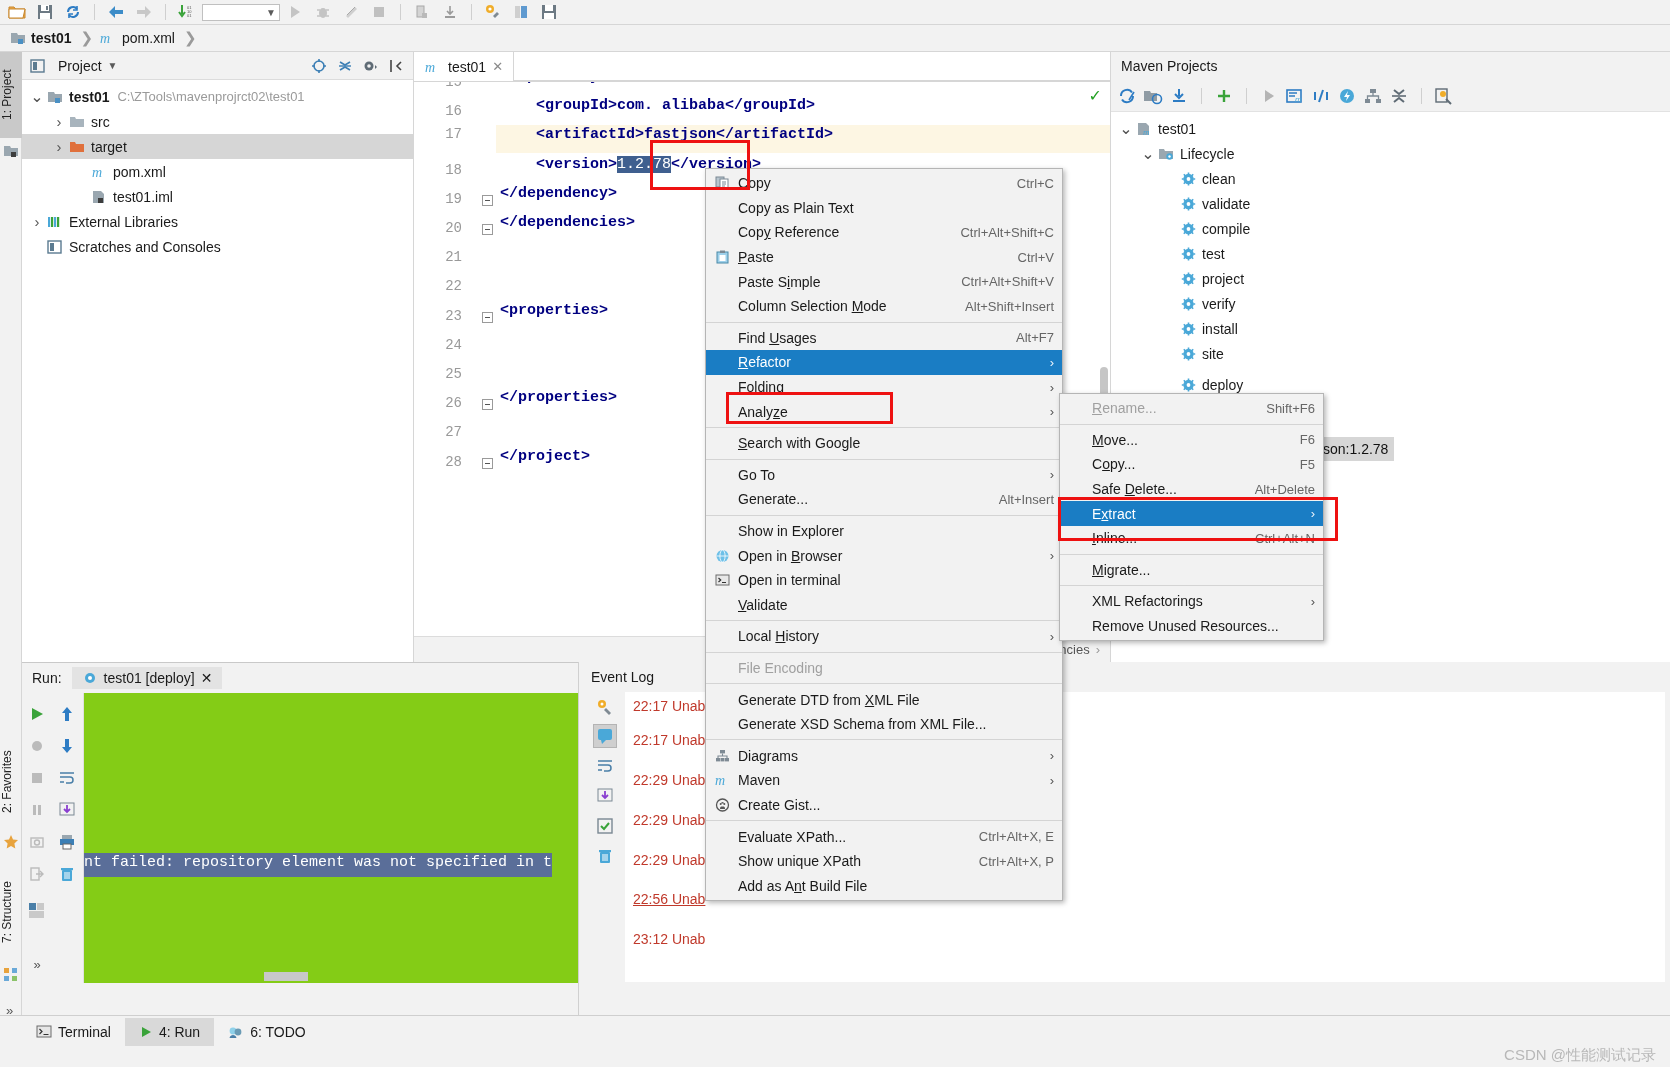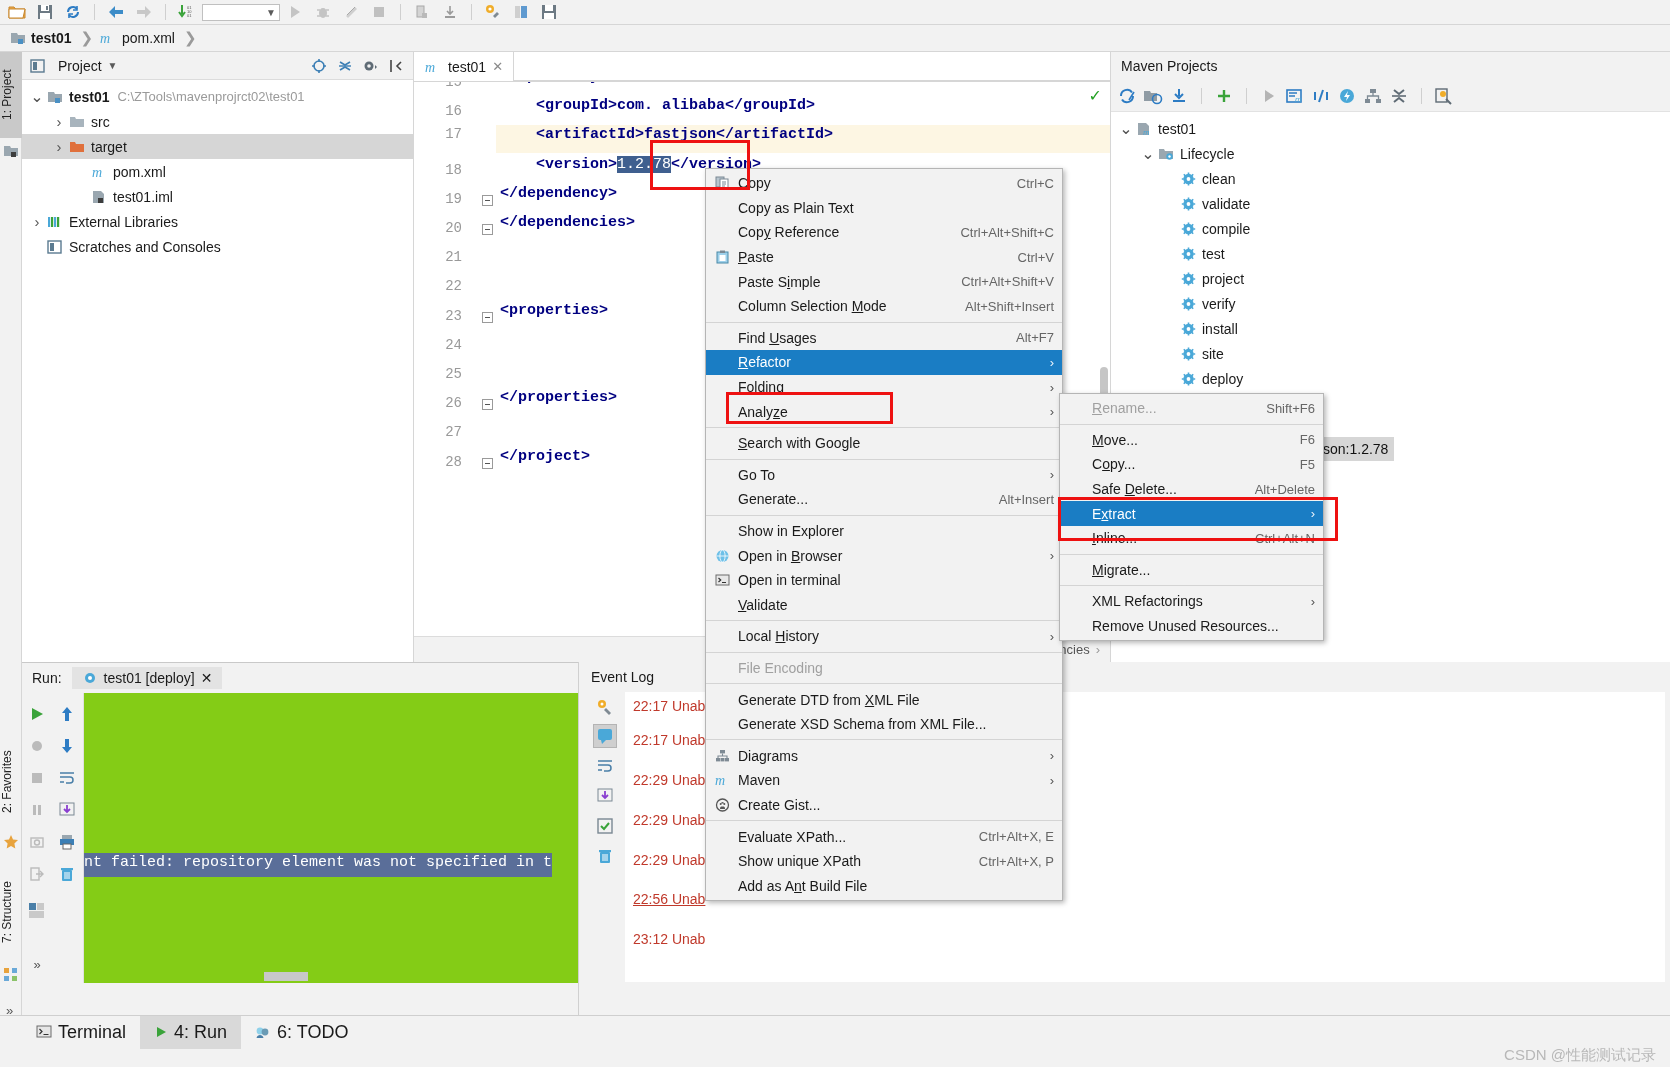--- a/index.html
+++ b/index.html
@@ -137,21 +137,21 @@
   .ei.act { background:#cfcfcf; border:1px solid #b4b4b4; }
   .evtlist { position:absolute; left:46px; top:30px; width:1040px; height:290px; background:#fff; overflow:hidden; font-size:14px; }
   .erow { position:absolute; left:8px; color:#c0392b; white-space:nowrap; }
 
   
   .statusbar {
     position:absolute; left:0; top:1015px; width:1670px; height:52px;
     background:#f2f2f2; border-top:1px solid #cfcfcf;
   }
   .sbtabs { display:flex; align-items:center; height:32px; padding-left:22px; gap:0px; }
-  .sbtab { display:flex; align-items:center; gap:6px; padding:6px 14px; font-size:18px;justify-content:center; }
+  .sbtab { display:flex; align-items:center; gap:6px; padding:6px 14px; font-size:14px;justify-content:center; }
   .sbtab.sel { background:#d9d9d9; }
   .watermark { position:absolute; right:14px; top:30px; color:#b8b8b8; font-size:15px; }
 
   
   .ctxmenu {
     position:absolute; left:705px; top:168px; width:358px;
     background:#f2f2f2; border:1px solid #b5b5b5;
     box-shadow:2px 2px 5px rgba(0,0,0,.28); z-index:40; padding:2px 0;
   }
   .mi { height:24.6px; display:flex; align-items:center; padding:0 8px 0 6px; font-size:14px; white-space:nowrap; }
@@ -669,21 +669,21 @@
           <span class="tw"></span>
           <span class="ticon">
             <svg width="15" height="14" viewBox="0 0 15 14">
               <circle cx="7.5" cy="7" r="5.2" fill="#4aa8d8"></circle>
               <circle cx="7.5" cy="7" r="1.9" fill="#fff"></circle>
               <path d="M7.5 0.5v2M7.5 11.5v2M0.8 7h2M12.2 7h2M2.8 2.3l1.4 1.4M10.8 10.3l1.4 1.4M12.2 2.3l-1.4 1.4M4.2 10.3l-1.4 1.4" stroke="#4aa8d8" stroke-width="1.6"></path>
             </svg>
           </span>
           <span>site</span>
         </div>
-        <div class="mrow" style="padding-left: 50px;">
+        <div class="mrow" style="padding-left: 50px; margin-top: 6px;">
           <span class="tw"></span>
           <span class="ticon">
             <svg width="15" height="14" viewBox="0 0 15 14">
               <circle cx="7.5" cy="7" r="5.2" fill="#4aa8d8"></circle>
               <circle cx="7.5" cy="7" r="1.9" fill="#fff"></circle>
               <path d="M7.5 0.5v2M7.5 11.5v2M0.8 7h2M12.2 7h2M2.8 2.3l1.4 1.4M10.8 10.3l1.4 1.4M12.2 2.3l-1.4 1.4M4.2 10.3l-1.4 1.4" stroke="#4aa8d8" stroke-width="1.6"></path>
             </svg>
           </span>
           <span>deploy</span>
         </div>

